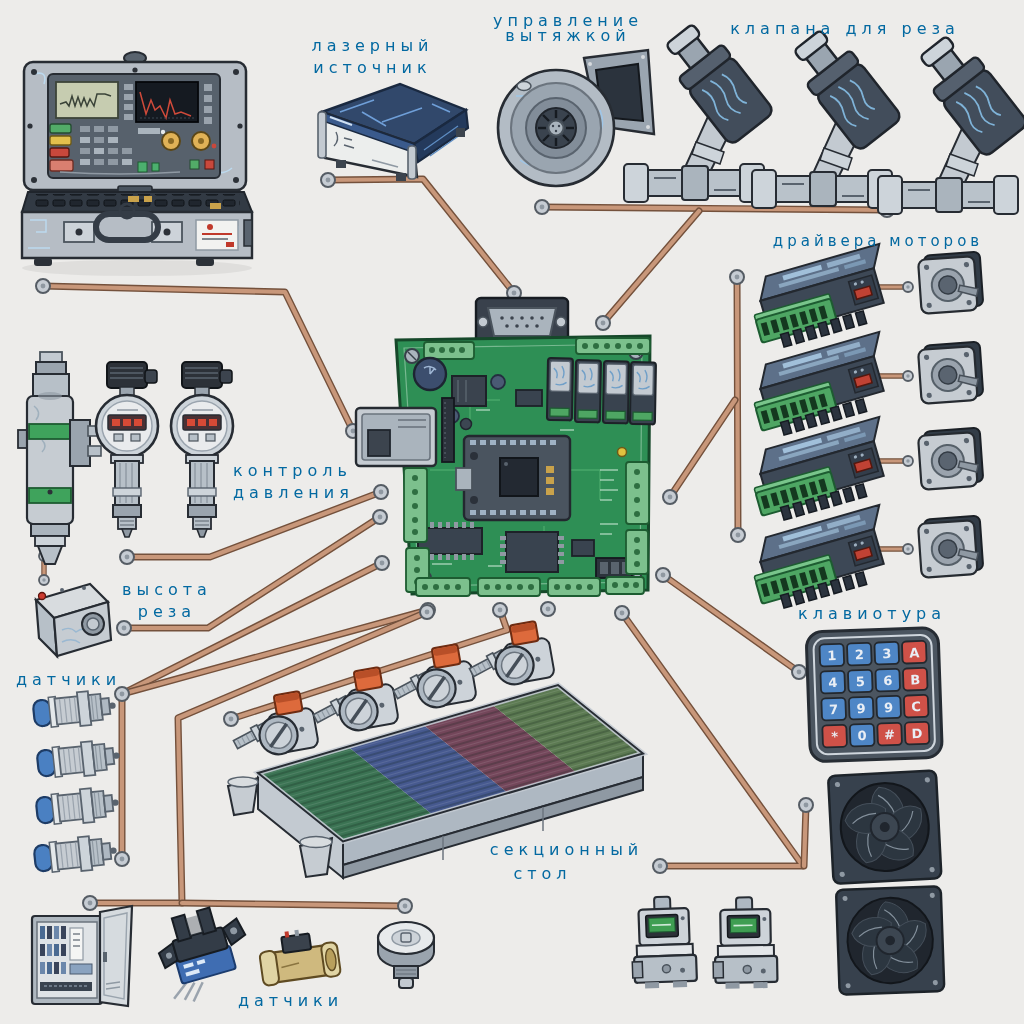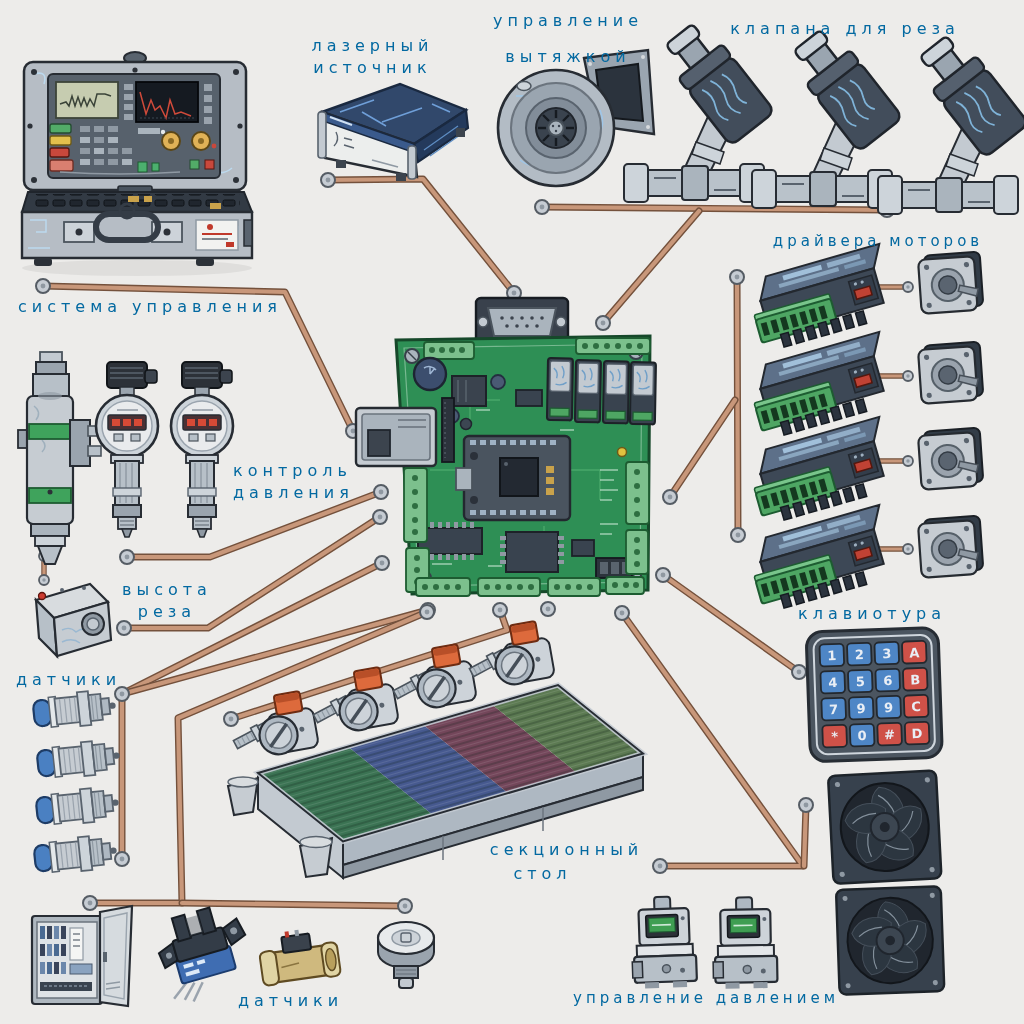--- a/index.html
+++ b/index.html
@@ -830,30 +830,28 @@
   <use href="#fan" transform="translate(828,776) rotate(-3)"></use>
   <use href="#fan" transform="translate(836,890) rotate(-2) scale(0.97)"></use>
 </g>
 
 <g>
   <use href="#regulator" transform="translate(630,898) rotate(-2)"></use>
   <use href="#regulator" transform="translate(712,898) rotate(-1)"></use>
 </g>
 </svg>
 
-<div class="lbl" style="left:18px;top:297px;">система управления</div>
 <div class="lbl center" style="left:300px;top:36px;width:145px;">лазерный</div>
 <div class="lbl center" style="left:300px;top:58px;width:145px;">источник</div>
 <div class="lbl center" style="left:492px;top:11px;width:152px;">управление</div>
-<div class="lbl center" style="left:492px;top:47px;width:152px;">вытяжкой</div>
+<div class="lbl center" style="left:492px;top:26px;width:152px;">вытяжкой</div>
 <div class="lbl center" style="left:728px;top:19px;width:234px;">клапана для реза</div>
 <div class="lbl center sm" style="left:760px;top:232px;width:236px;">драйвера моторов</div>
 <div class="lbl" style="left:233px;top:461px;">контроль</div>
 <div class="lbl" style="left:233px;top:483px;">давления</div>
 <div class="lbl center" style="left:116px;top:580px;width:102px;">высота</div>
 <div class="lbl center" style="left:116px;top:602px;width:102px;">реза</div>
 <div class="lbl" style="left:16px;top:670px;">датчики</div>
 <div class="lbl center" style="left:798px;top:604px;width:142px;">клавиотура</div>
 <div class="lbl center" style="left:460px;top:840px;width:165px;margin-left:24px;">секционный</div>
 <div class="lbl center" style="left:460px;top:864px;width:165px;">стол</div>
 <div class="lbl center" style="left:238px;top:991px;width:98px;">датчики</div>
-<div class="lbl center sm" style="left:556px;top:989px;width:300px;">управление давлением</div>
 </div>
 
 </body></html>

